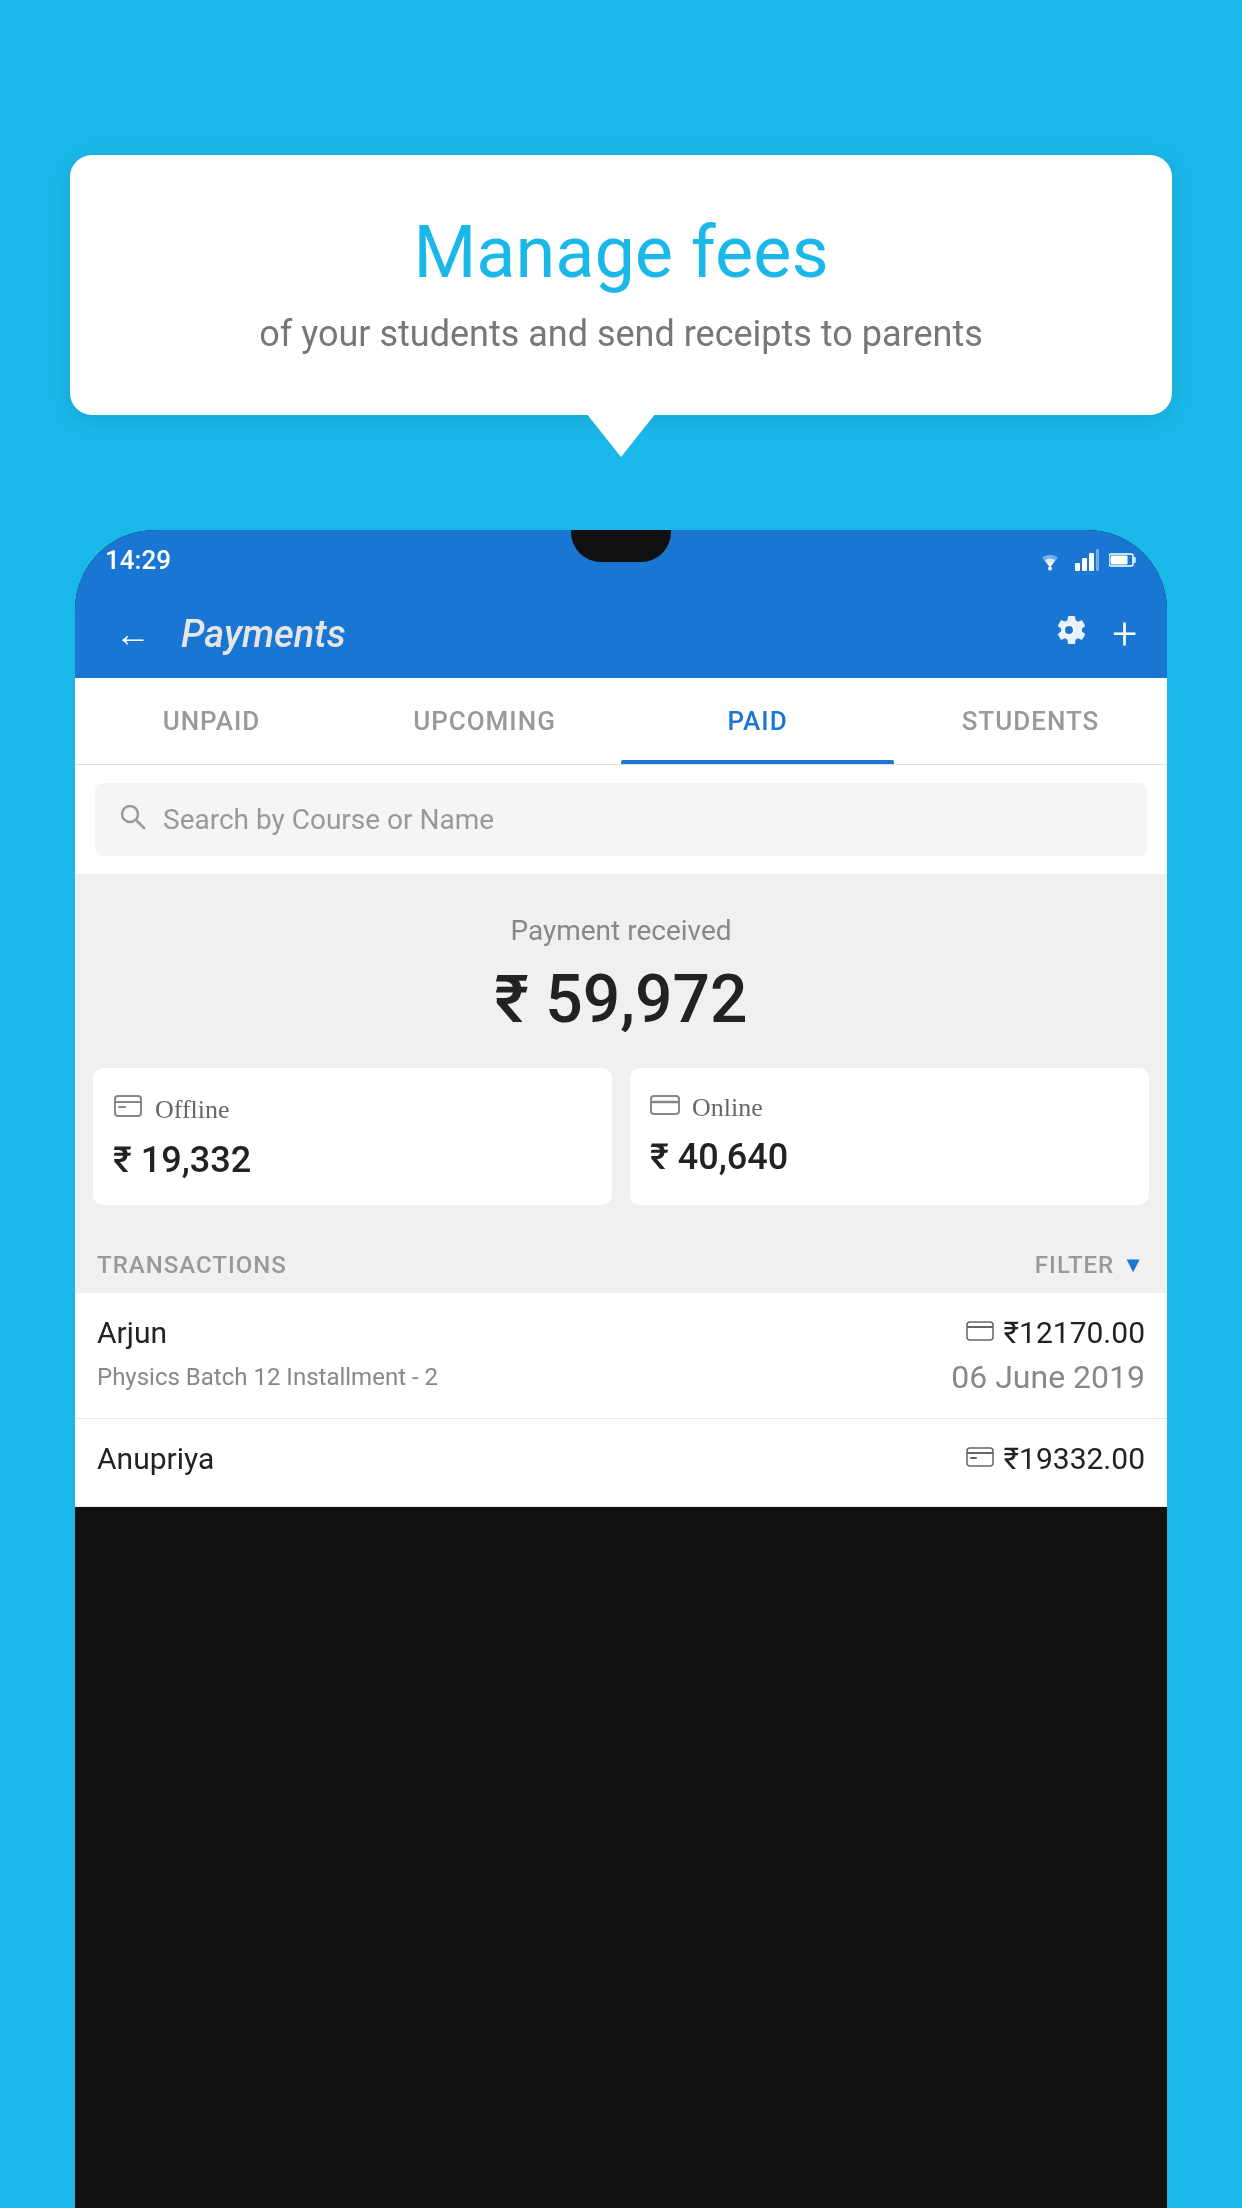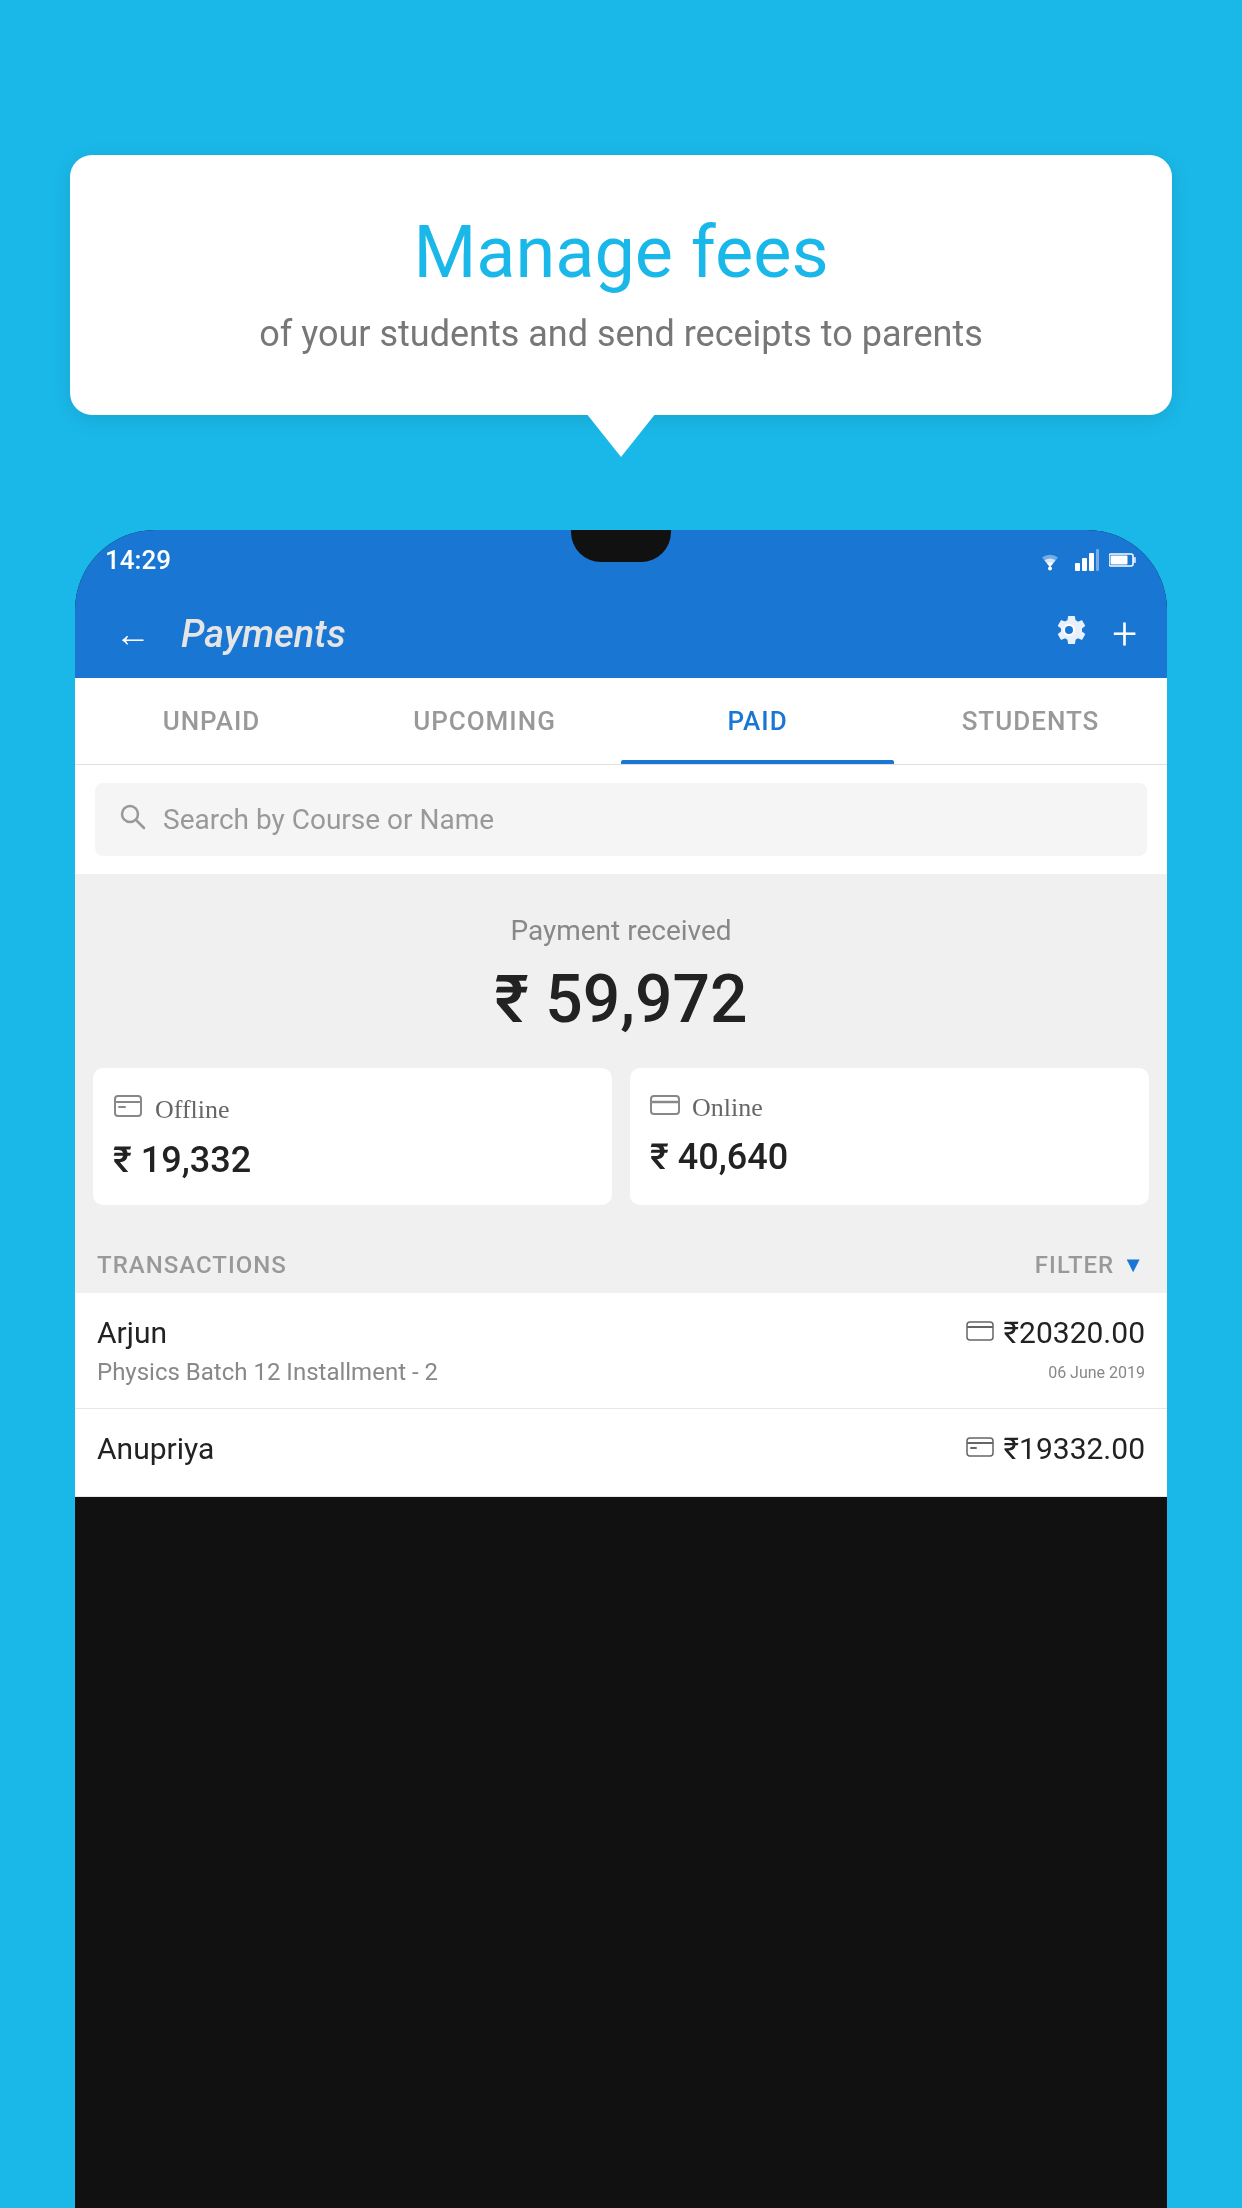--- a/index.html
+++ b/index.html
@@ -328,21 +328,21 @@
       align-items: center;
     }
 
     .transaction-course {
       color: #888;
       font-size: 24px;
     }
 
     .transaction-date {
       color: #888;
-      font-size: 16px;
+      font-size: 32px;
     }
   </style>
 </head>
 <body>
 
 <div class="speech-bubble">
   <div class="title">Manage fees</div>
   <div class="subtitle">of your students and send receipts to parents</div>
 </div>
 
@@ -456,21 +456,21 @@
     <div class="transaction-item">
       <div class="transaction-row">
         <span class="transaction-name">Arjun</span>
         <div class="transaction-amount">
           <span class="pay-icon">
             <svg width="28" height="22" viewBox="0 0 28 22" fill="#666">
               <rect x="1" y="2" width="26" height="18" rx="3" stroke="#666" stroke-width="1.5" fill="none"></rect>
               <line x1="1" y1="7" x2="27" y2="7" stroke="#666" stroke-width="2"></line>
             </svg>
           </span>
-          <span>₹20320.00</span>
+          <span>₹12170.00</span>
         </div>
       </div>
       <div class="transaction-sub-row">
         <span class="transaction-course">Physics Batch 12 Installment - 2</span>
         <span class="transaction-date">06 June 2019</span>
       </div>
     </div>
 
     <div class="transaction-item">
       <div class="transaction-row">

